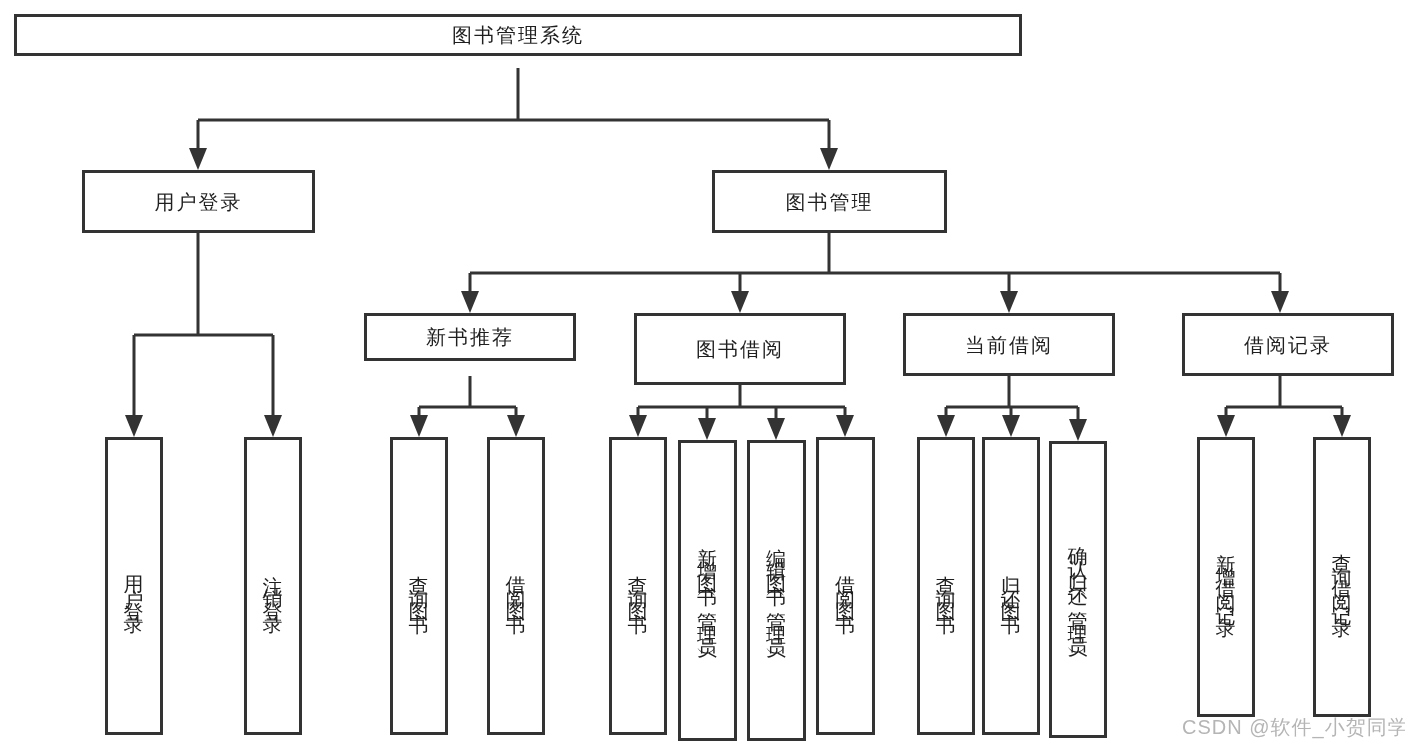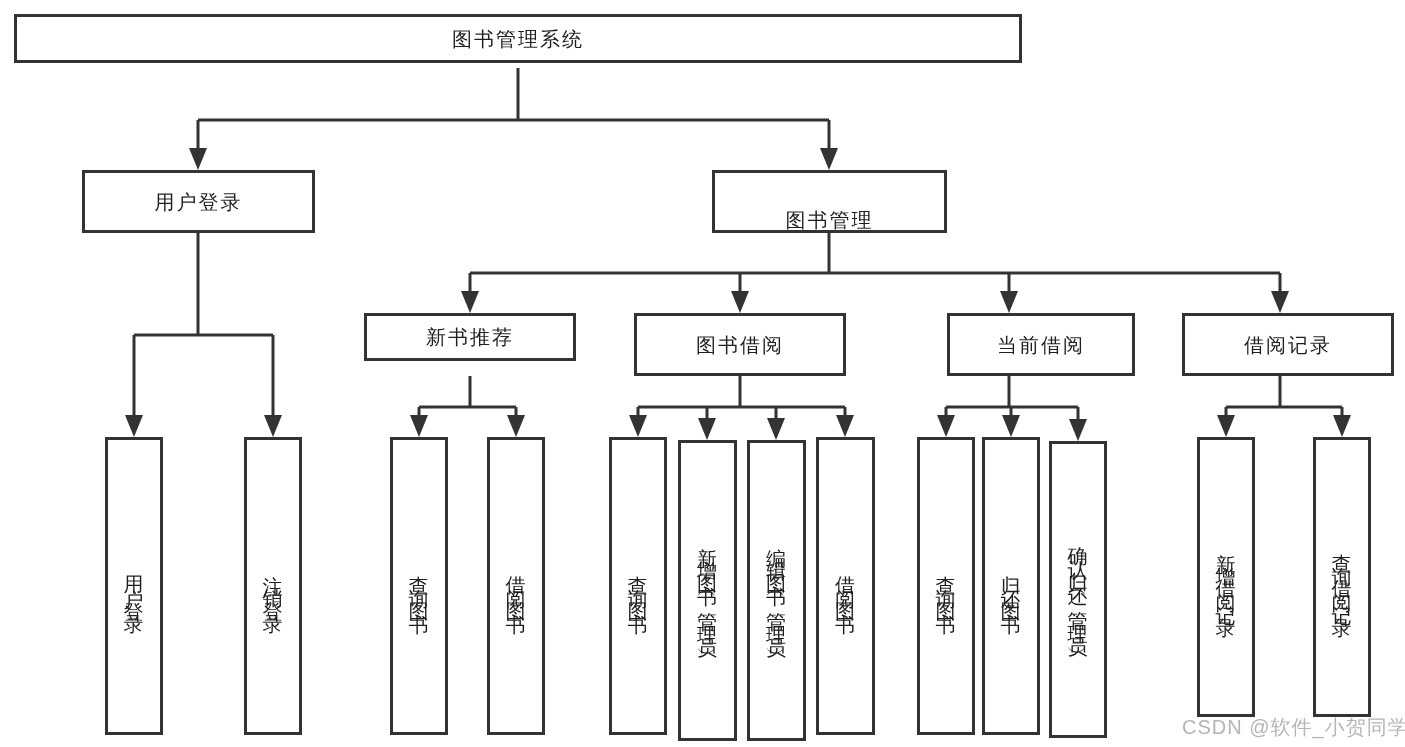--- a/index.html
+++ b/index.html
@@ -105,38 +105,38 @@
       <polygon points="1002,415 1020,415 1011,437"></polygon>
       <polygon points="1069,419 1087,419 1078,441"></polygon>
     </g>
     <g>
       <path d="M1280 376 V407 M1226 407 H1342 M1226 407 V416 M1342 407 V416"></path>
       <polygon points="1217,415 1235,415 1226,437"></polygon>
       <polygon points="1333,415 1351,415 1342,437"></polygon>
     </g>
   </svg>
 
-  <div class="node" style="left:14px; top:14px; width:1008px; height:49px;">
+  <div class="node" style="left:14px; top:14px; width:1008px; height:42px;">
     <span class="lbl">图书管理系统</span>
   </div>
 
   <div class="node" style="left:82px; top:170px; width:233px; height:63px;">
     <span class="lbl">用户登录</span>
   </div>
-  <div class="node" style="left:712px; top:170px; width:235px; height:63px;align-items:flex-end;">
+  <div class="node" style="left:712px; top:170px; width:235px; height:63px;">
     <span class="lbl">图书管理</span>
   </div>
 
   <div class="node" style="left:364px; top:313px; width:212px; height:48px;">
     <span class="lbl">新书推荐</span>
   </div>
-  <div class="node" style="left:634px; top:313px; width:212px; height:63px;">
+  <div class="node" style="left:634px; top:313px; width:212px; height:72px;">
     <span class="lbl">图书借阅</span>
   </div>
-  <div class="node" style="left:903px; top:313px; width:188px; height:63px;margin-left:44px;">
+  <div class="node" style="left:903px; top:313px; width:212px; height:63px;">
     <span class="lbl">当前借阅</span>
   </div>
   <div class="node" style="left:1174px; top:313px; width:212px; height:63px;margin-left:8px;">
     <span class="lbl">借阅记录</span>
   </div>
 
   <div class="node vert" style="left:105px; top:437px; width:58px; height:298px;">
     <span class="lbl">用户登录</span>
   </div>
   <div class="node vert" style="left:244px; top:437px; width:58px; height:298px;">

